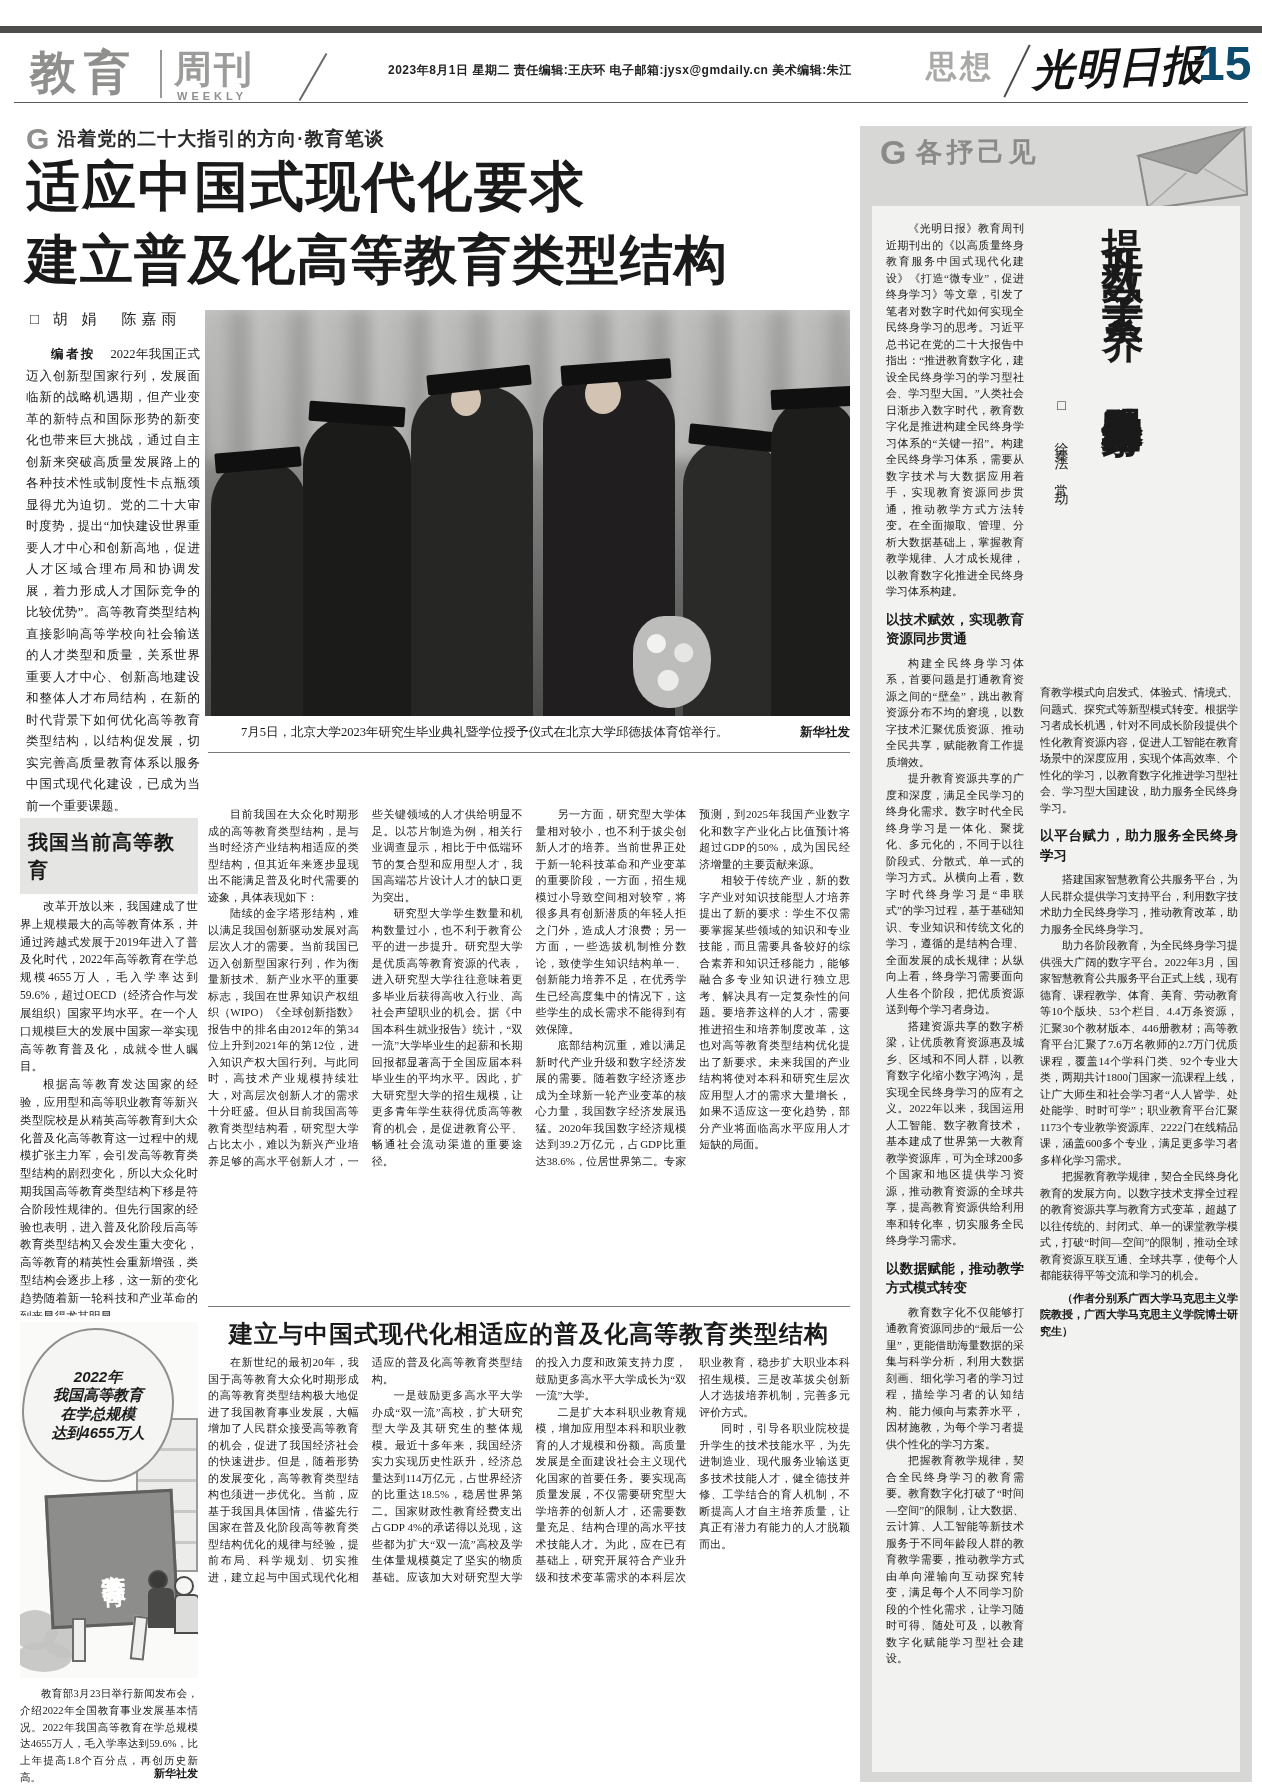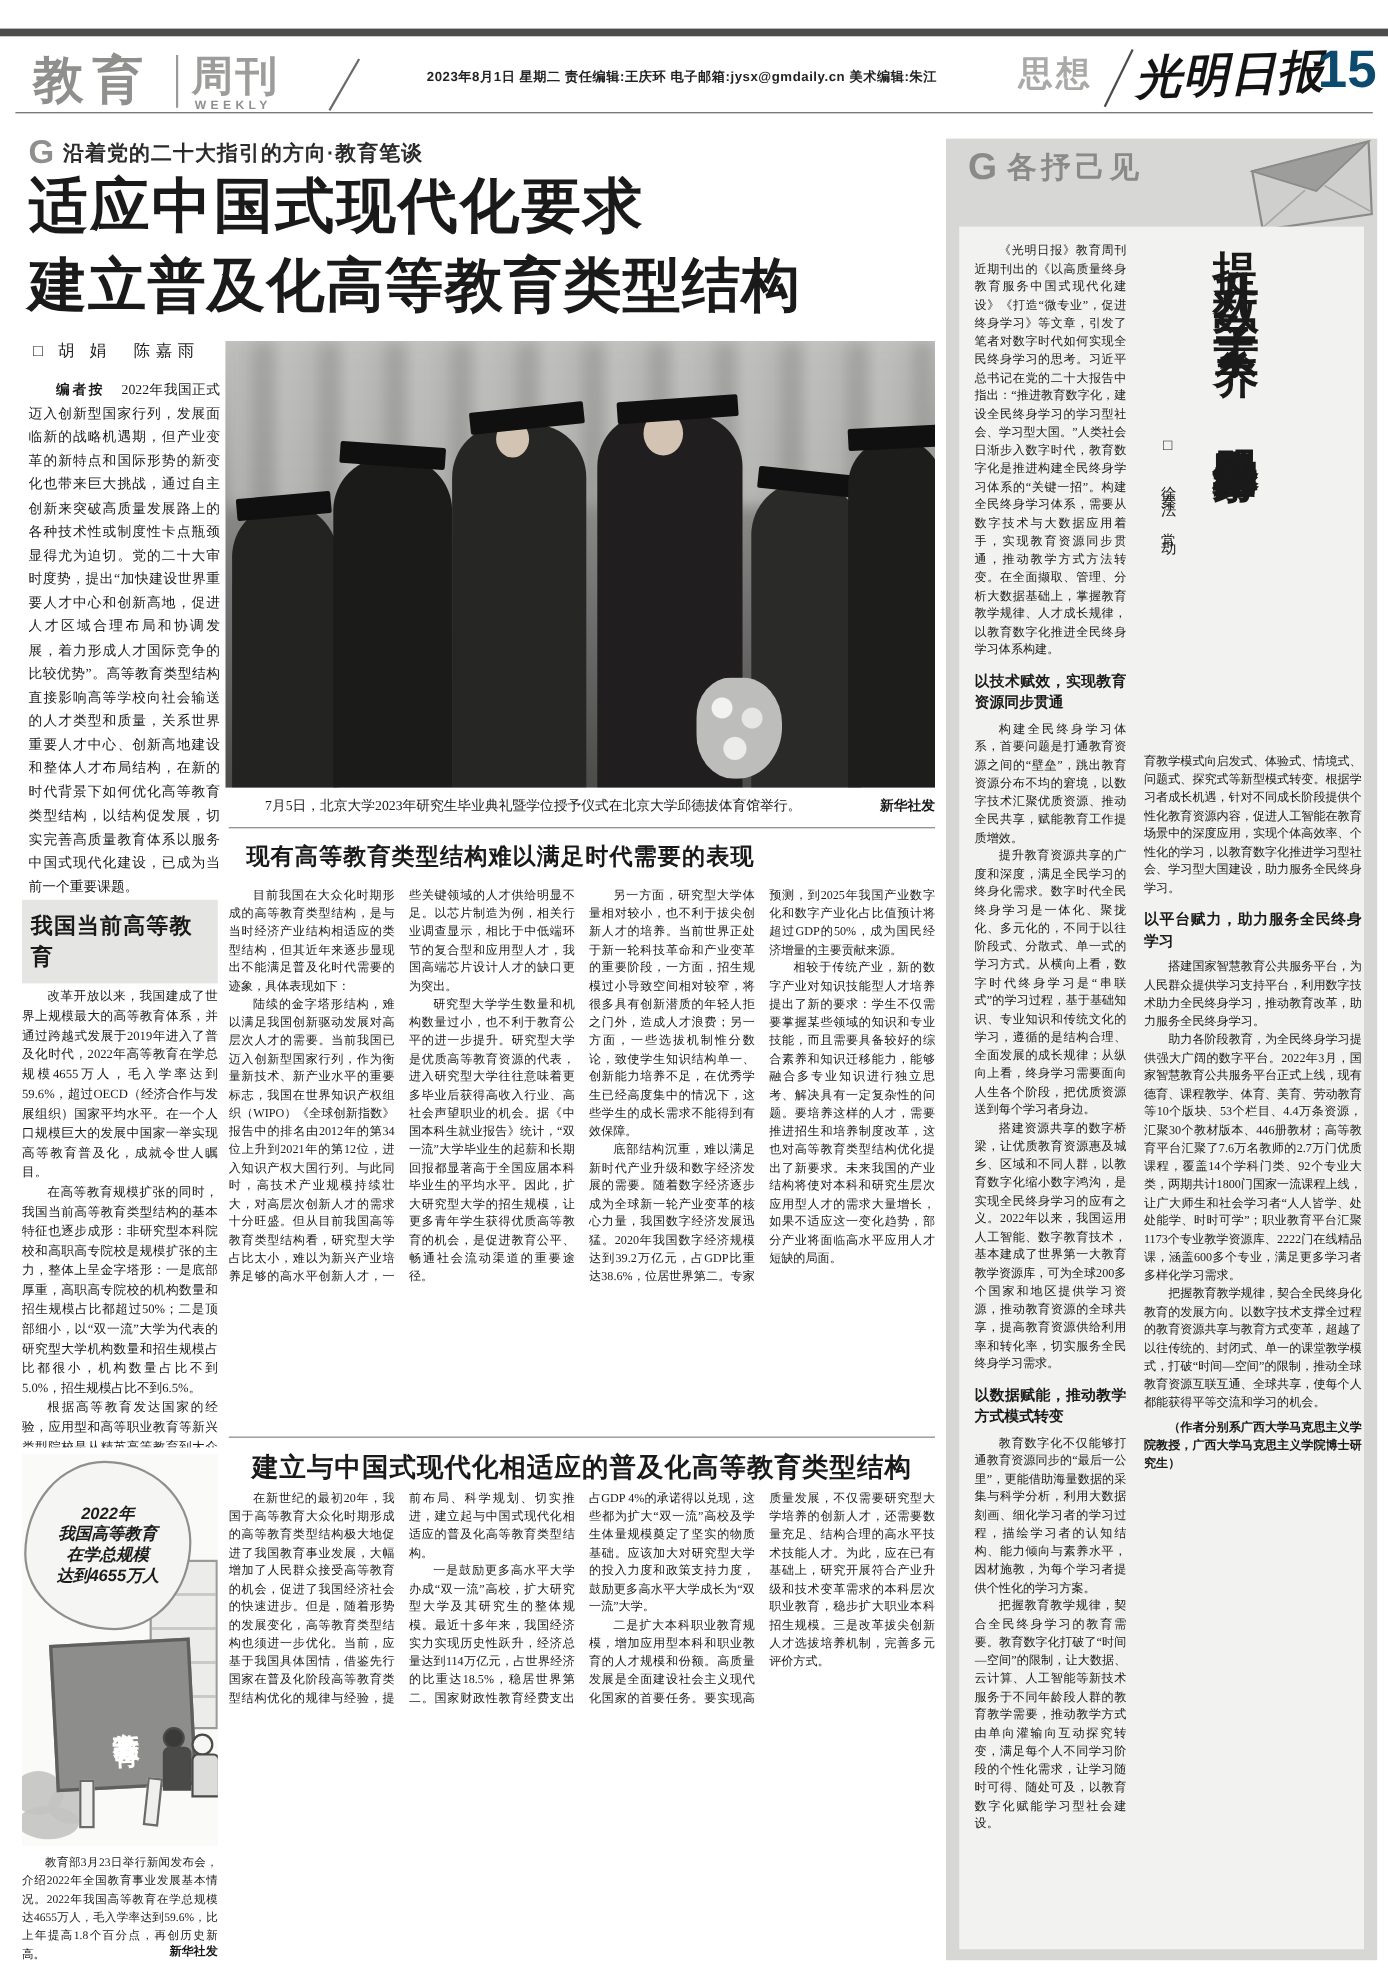--- a/index.html
+++ b/index.html
@@ -154,21 +154,20 @@
   <div class="abs caprow">
     <span class="cap-text">7月5日，北京大学2023年研究生毕业典礼暨学位授予仪式在北京大学邱德拔体育馆举行。</span>
     <span class="cap-credit sans">新华社发</span>
   </div>
 
   <div class="abs lsec-head sans">
     <div>我国当前高等教育</div>
   </div>
   <div class="abs lsec-body">
       <p>改革开放以来，我国建成了世界上规模最大的高等教育体系，并通过跨越式发展于2019年进入了普及化时代，2022年高等教育在学总规模4655万人，毛入学率达到59.6%，超过OECD（经济合作与发展组织）国家平均水平。在一个人口规模巨大的发展中国家一举实现高等教育普及化，成就令世人瞩目。</p>
-      <p>在高等教育规模扩张的同时，我国当前高等教育类型结构的基本特征也逐步成形：非研究型本科院校和高职高专院校是规模扩张的主力，整体上呈金字塔形：一是底部厚重，高职高专院校的机构数量和招生规模占比都超过50%；二是顶部细小，以“双一流”大学为代表的研究型大学机构数量和招生规模占比都很小，机构数量占比不到5.0%，招生规模占比不到6.5%。</p>
       <p>根据高等教育发达国家的经验，应用型和高等职业教育等新兴类型院校是从精英高等教育到大众化普及化高等教育这一过程中的规模扩张主力军，会引发高等教育类型结构的剧烈变化，所以大众化时期我国高等教育类型结构下移是符合阶段性规律的。但先行国家的经验也表明，进入普及化阶段后高等教育类型结构又会发生重大变化，高等教育的精英性会重新增强，类型结构会逐步上移，这一新的变化趋势随着新一轮科技和产业革命的到来显得尤其明显。</p>
     </div>
 
   <div class="abs cartoon">
     <div class="shrub" style="left:-8px;bottom:28px;width:46px;height:40px;"></div>
     <div class="shrub" style="left:24px;bottom:20px;width:40px;height:34px;"></div>
     <div class="shrub" style="left:-4px;bottom:6px;width:56px;height:30px;"></div>
     <div class="building"></div>
     <div class="signboard">
       <span>高等教育</span>
@@ -189,37 +188,37 @@
       <div class="p-head"></div>
       <div class="p-body" style="background:#dcdcda;"></div>
     </div>
   </div>
   <div class="abs cartoon-cap">
     <p>教育部3月23日举行新闻发布会，介绍2022年全国教育事业发展基本情况。2022年我国高等教育在学总规模达4655万人，毛入学率达到59.6%，比上年提高1.8个百分点，再创历史新高。</p>
   </div>
   <div class="abs cartoon-credit sans">新华社发</div>
 
   <div class="abs mrule"></div>
-  <div class="abs mtitle sans">现有高等教育类型结构难以满足时代需要的表现</div>
   <div class="abs mcols">
       <p>目前我国在大众化时期形成的高等教育类型结构，是与当时经济产业结构相适应的类型结构，但其近年来逐步显现出不能满足普及化时代需要的迹象，具体表现如下：</p>
       <p>陆续的金字塔形结构，难以满足我国创新驱动发展对高层次人才的需要。当前我国已迈入创新型国家行列，作为衡量新技术、新产业水平的重要标志，我国在世界知识产权组织（WIPO）《全球创新指数》报告中的排名由2012年的第34位上升到2021年的第12位，进入知识产权大国行列。与此同时，高技术产业规模持续壮大，对高层次创新人才的需求十分旺盛。但从目前我国高等教育类型结构看，研究型大学占比太小，难以为新兴产业培养足够的高水平创新人才，一些关键领域的人才供给明显不足。以芯片制造为例，相关行业调查显示，相比于中低端环节的复合型和应用型人才，我国高端芯片设计人才的缺口更为突出。</p>
       <p>研究型大学学生数量和机构数量过小，也不利于教育公平的进一步提升。研究型大学是优质高等教育资源的代表，进入研究型大学往往意味着更多毕业后获得高收入行业、高社会声望职业的机会。据《中国本科生就业报告》统计，“双一流”大学毕业生的起薪和长期回报都显著高于全国应届本科毕业生的平均水平。因此，扩大研究型大学的招生规模，让更多青年学生获得优质高等教育的机会，是促进教育公平、畅通社会流动渠道的重要途径。</p>
       <p>另一方面，研究型大学体量相对较小，也不利于拔尖创新人才的培养。当前世界正处于新一轮科技革命和产业变革的重要阶段，一方面，招生规模过小导致空间相对较窄，将很多具有创新潜质的年轻人拒之门外，造成人才浪费；另一方面，一些选拔机制惟分数论，致使学生知识结构单一、创新能力培养不足，在优秀学生已经高度集中的情况下，这些学生的成长需求不能得到有效保障。</p>
       <p>底部结构沉重，难以满足新时代产业升级和数字经济发展的需要。随着数字经济逐步成为全球新一轮产业变革的核心力量，我国数字经济发展迅猛。2020年我国数字经济规模达到39.2万亿元，占GDP比重达38.6%，位居世界第二。专家预测，到2025年我国产业数字化和数字产业化占比值预计将超过GDP的50%，成为国民经济增量的主要贡献来源。</p>
       <p>相较于传统产业，新的数字产业对知识技能型人才培养提出了新的要求：学生不仅需要掌握某些领域的知识和专业技能，而且需要具备较好的综合素养和知识迁移能力，能够融合多专业知识进行独立思考、解决具有一定复杂性的问题。要培养这样的人才，需要推进招生和培养制度改革，这也对高等教育类型结构优化提出了新要求。未来我国的产业结构将使对本科和研究生层次应用型人才的需求大量增长，如果不适应这一变化趋势，部分产业将面临高水平应用人才短缺的局面。</p>
     </div>
 
   <div class="abs brule"></div>
   <div class="abs btitle sans">建立与中国式现代化相适应的普及化高等教育类型结构</div>
   <div class="abs bcols">
     <div>
         <p>在新世纪的最初20年，我国于高等教育大众化时期形成的高等教育类型结构极大地促进了我国教育事业发展，大幅增加了人民群众接受高等教育的机会，促进了我国经济社会的快速进步。但是，随着形势的发展变化，高等教育类型结构也须进一步优化。当前，应基于我国具体国情，借鉴先行国家在普及化阶段高等教育类型结构优化的规律与经验，提前布局、科学规划、切实推进，建立起与中国式现代化相适应的普及化高等教育类型结构。</p>
         <p>一是鼓励更多高水平大学办成“双一流”高校，扩大研究型大学及其研究生的整体规模。最近十多年来，我国经济实力实现历史性跃升，经济总量达到114万亿元，占世界经济的比重达18.5%，稳居世界第二。国家财政性教育经费支出占GDP 4%的承诺得以兑现，这些都为扩大“双一流”高校及学生体量规模奠定了坚实的物质基础。应该加大对研究型大学的投入力度和政策支持力度，鼓励更多高水平大学成长为“双一流”大学。</p>
         <p>二是扩大本科职业教育规模，增加应用型本科和职业教育的人才规模和份额。高质量发展是全面建设社会主义现代化国家的首要任务。要实现高质量发展，不仅需要研究型大学培养的创新人才，还需要数量充足、结构合理的高水平技术技能人才。为此，应在已有基础上，研究开展符合产业升级和技术变革需求的本科层次职业教育，稳步扩大职业本科招生规模。三是改革拔尖创新人才选拔培养机制，完善多元评价方式。</p>
+        <p>同时，引导各职业院校提升学生的技术技能水平，为先进制造业、现代服务业输送更多技术技能人才，健全德技并修、工学结合的育人机制，不断提高人才自主培养质量，让真正有潜力有能力的人才脱颖而出。</p>
       </div>
   </div>
 
   <div class="abs panel"></div>
   <div class="abs panel-tag sans">
     <span class="gicon">G</span>
     <span>各抒己见</span>
   </div>
   <div class="abs envelope">
     <svg width="120" height="80" viewBox="0 0 120 80">

